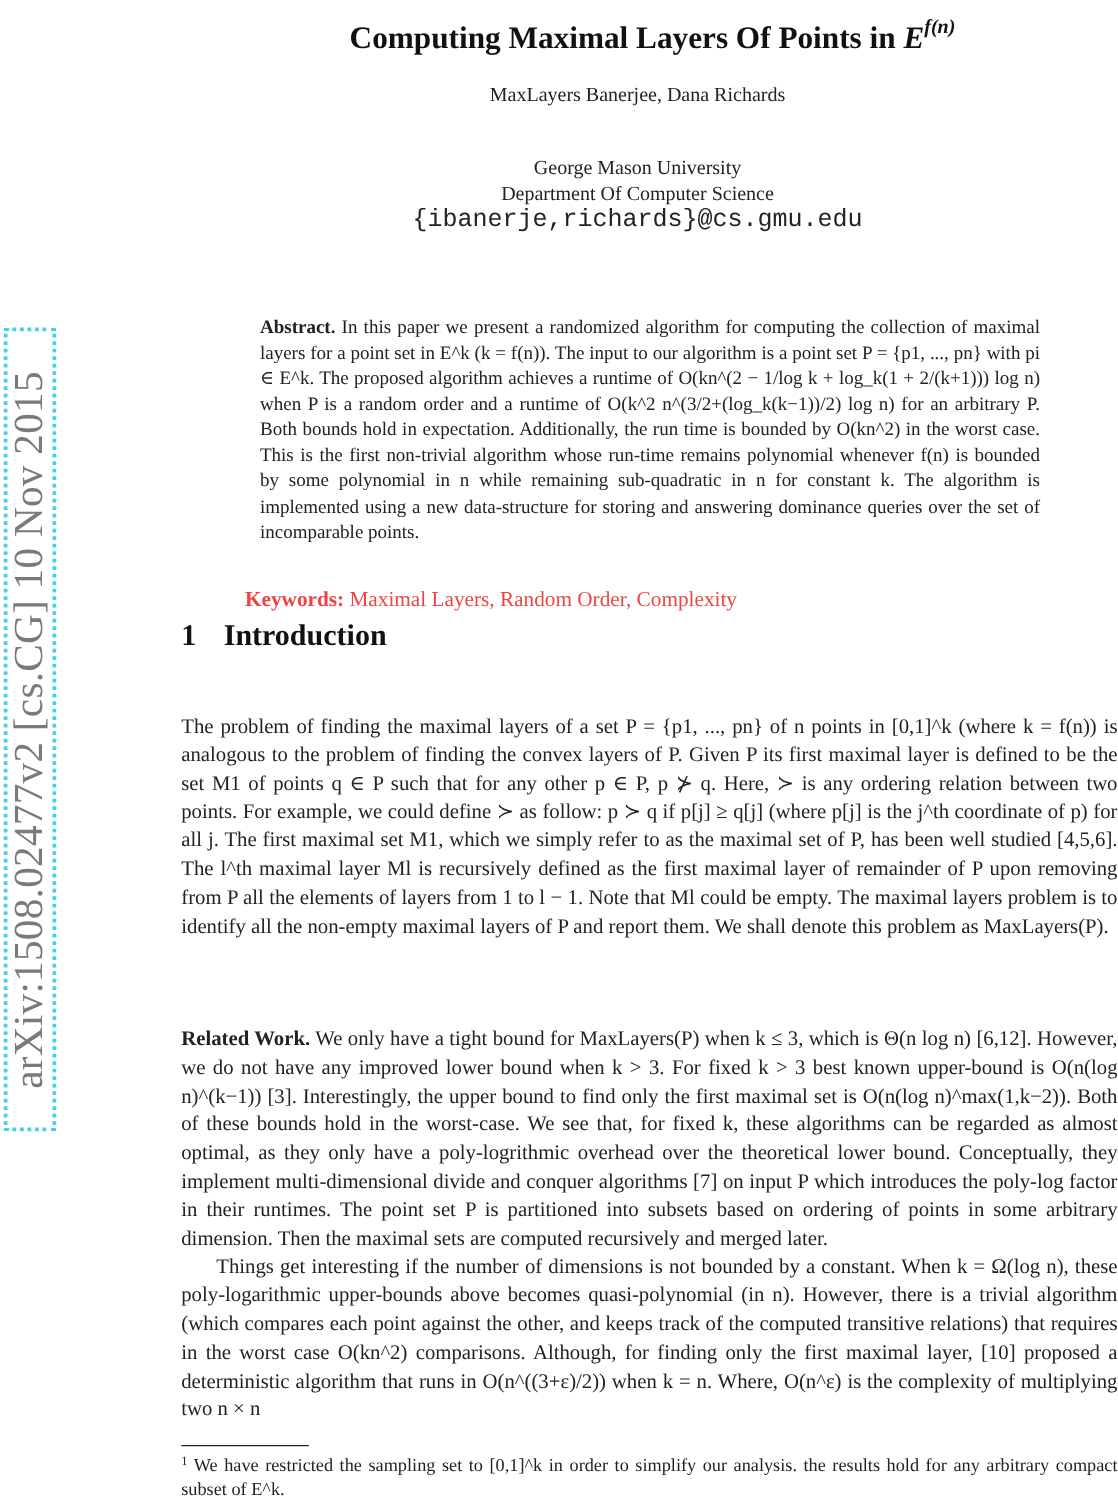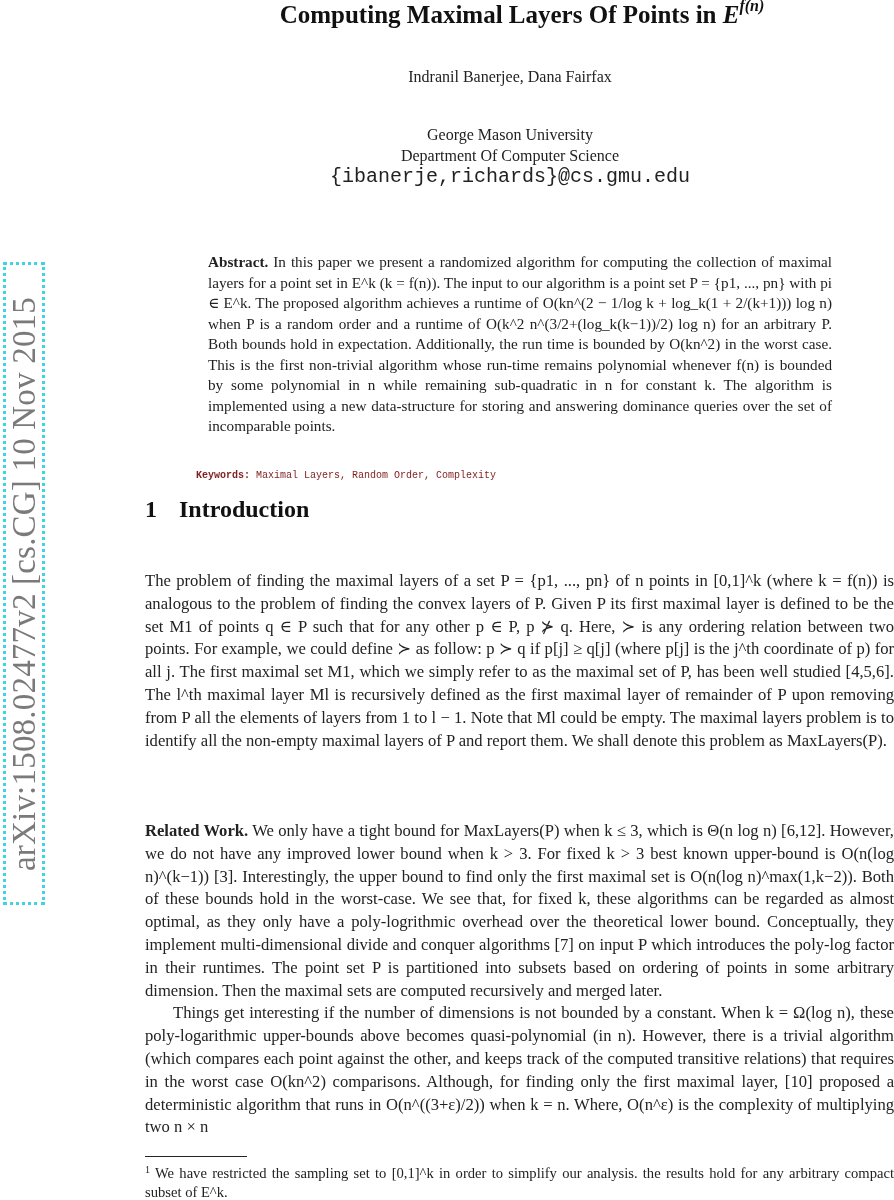--- a/index.html
+++ b/index.html
@@ -11,35 +11,35 @@
   .stamp {
     position: absolute; left: 3px; top: 262px; width: 42px; height: 643px;
     border: 3px dotted #3fd3e6; box-sizing: border-box;
   }
   .stamp-text {
     position: absolute; left: 50%; top: 50%;
     transform: translate(-50%, -50%) rotate(-90deg);
     white-space: nowrap; font-size: 33px; color: #7a7a7a; letter-spacing: 0.2px;
   }
   .title {
-    position: absolute; left: 150px; width: 744px; top: 0px; text-align: center;
+    position: absolute; left: 150px; width: 744px; top: 16px; text-align: center;
     font-weight: bold; font-size: 25px; line-height: 30px; color: #111;
   }
   .title i { font-style: italic; }
   .title sup { font-size: 16px; font-style: italic; vertical-align: 12px; line-height: 0; }
   .centerblock { position: absolute; left: 290px; width: 440px; text-align: center; font-size: 16px; color: #222; }
   .authors { top: 68px; }
   .affil { top: 124px; line-height: 21px; }
   .email { font-family: Liberation Mono, monospace; font-size: 20px; }
   .abstract {
     position: absolute; left: 196px; width: 648px; top: 240px;
     font-size: 15.2px; line-height: 20.5px; text-align: justify; color: #222;
   }
   .abstract p { margin: 12px; }
-  .keywords { position: absolute; left: 196px; top: 470px; font-size: 10px; color: #7f1d1d; font-family: Liberation Mono, monospace; }
+  .keywords { position: absolute; left: 196px; top: 470px; font-size: 17px; color: #ef4444; }
   .section-head {
     position: absolute; left: 145px; top: 496px; font-size: 24px; font-weight: bold; color: #111;
   }
   .section-head .num { margin-right: 22px; }
   .body {
     position: absolute; left: 145px; width: 749px;
     font-size: 16.6px; line-height: 22.8px; text-align: justify; color: #222;
   }
   .body p { margin: 0; }
   .intro { top: 570px; }
@@ -56,21 +56,21 @@
 </style>
 </head>
 <body>
 
 <div class="stamp">
   <div class="stamp-text">arXiv:1508.02477v2  [cs.CG]  10 Nov 2015</div>
 </div>
 
 <div class="title"><span>Computing Maximal Layers Of Points in </span><i>E</i><sup>f(n)</sup></div>
 
-<div class="centerblock authors">Indranil Banerjee, Dana Fairfax</div>
+<div class="centerblock authors">MaxLayers Banerjee, Dana Richards</div>
 
 <div class="centerblock affil">
   <div>George Mason University</div>
   <div>Department Of Computer Science</div>
   <div class="email">{ibanerje,richards}@cs.gmu.edu</div>
 </div>
 
 <div class="abstract">
   <p><span class="bold">Abstract.</span>
   <span>In this paper we present a randomized algorithm for computing the collection of maximal layers for a point set in E^k (k = f(n)). The input to our algorithm is a point set P = {p1, ..., pn} with pi ∈ E^k. The proposed algorithm achieves a runtime of O(kn^(2 − 1/log k + log_k(1 + 2/(k+1))) log n) when P is a random order and a runtime of O(k^2 n^(3/2+(log_k(k−1))/2) log n) for an arbitrary P. Both bounds hold in expectation. Additionally, the run time is bounded by O(kn^2) in the worst case. This is the first non-trivial algorithm whose run-time remains polynomial whenever f(n) is bounded by some polynomial in n while remaining sub-quadratic in n for constant k. The algorithm is implemented using a new data-structure for storing and answering dominance queries over the set of incomparable points.</span></p>

